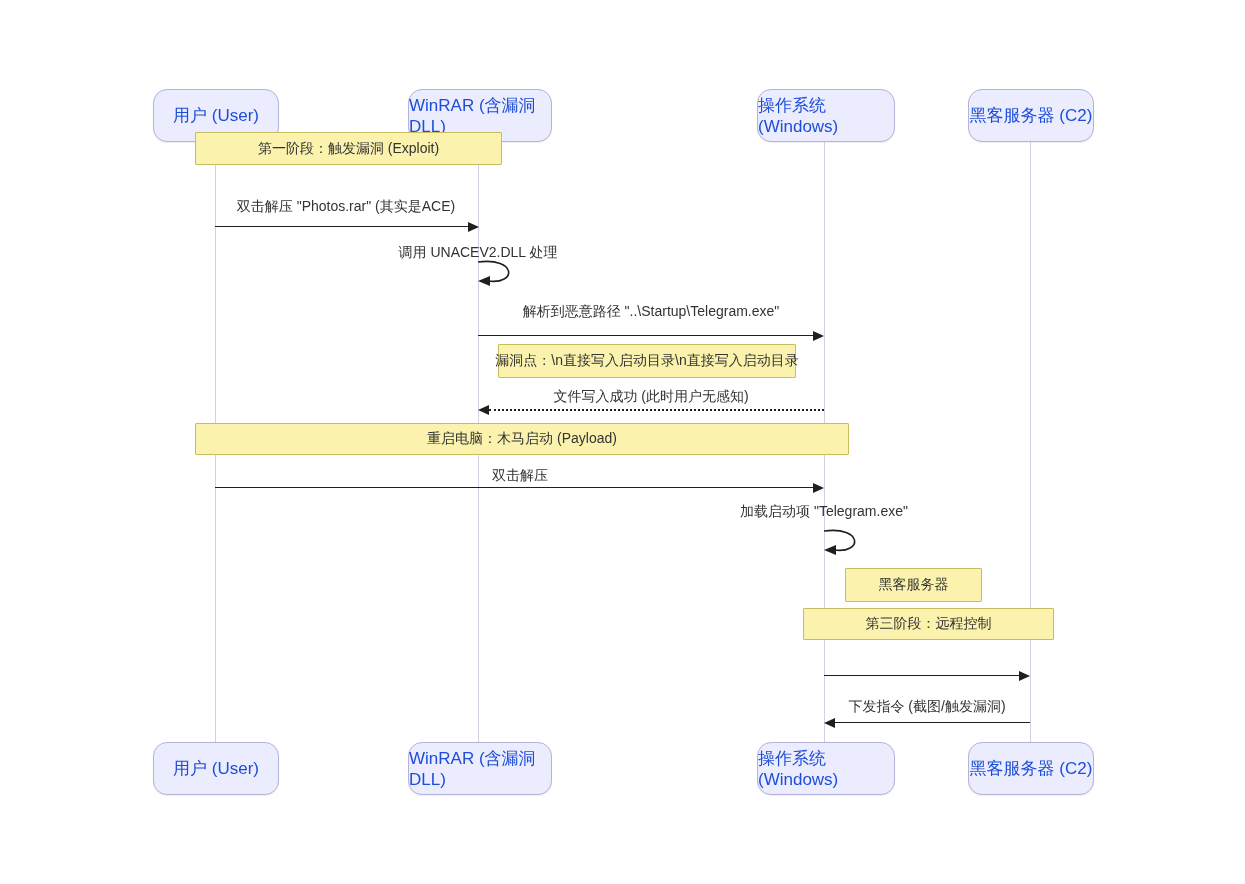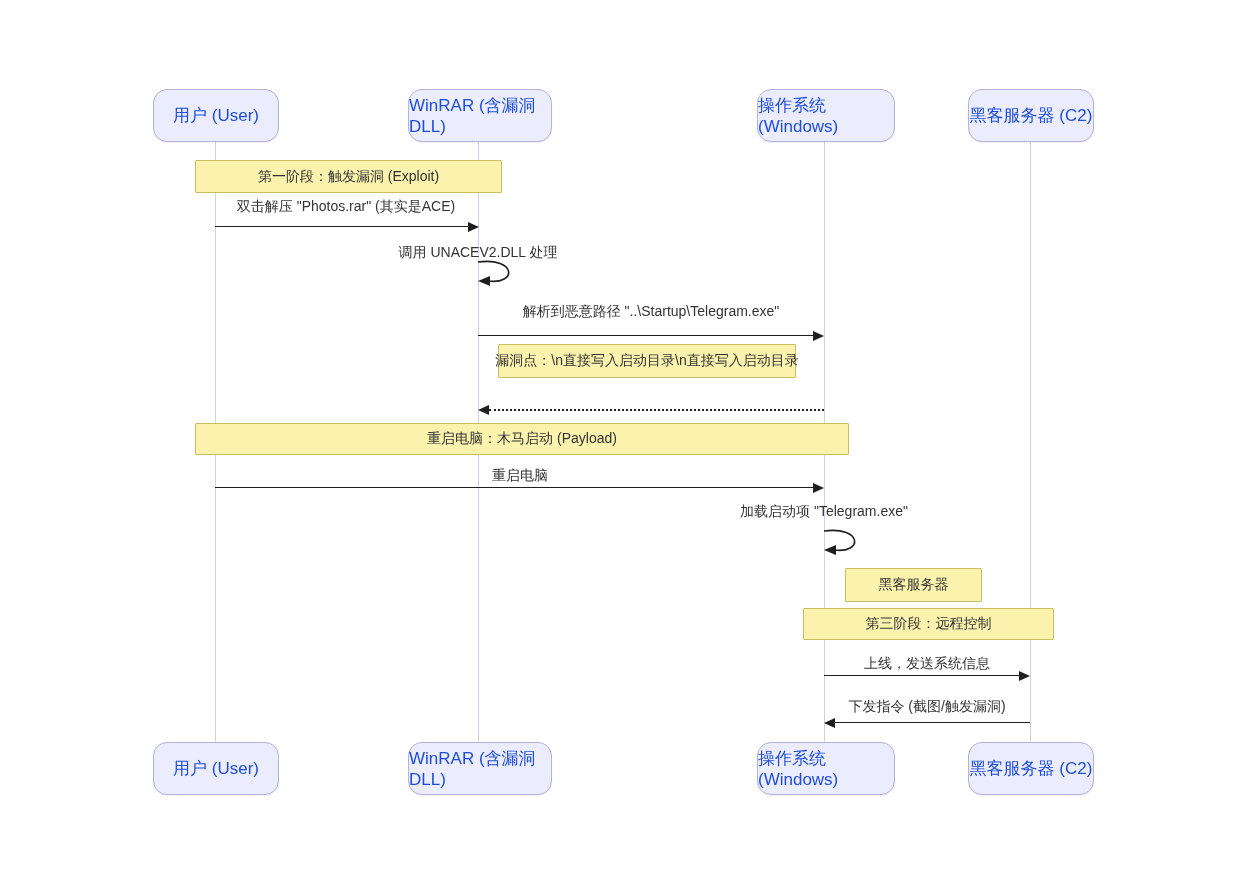--- a/index.html
+++ b/index.html
@@ -48,58 +48,58 @@
   <div class="lifeline" style="left:215px"></div>
   <div class="lifeline" style="left:478px"></div>
   <div class="lifeline" style="left:824px"></div>
   <div class="lifeline" style="left:1030px"></div>
 
   <div class="actor" style="left:153px;top:89px;width:124px">用户 (User)</div>
   <div class="actor" style="left:408px;top:89px;width:142px">WinRAR (含漏洞DLL)</div>
   <div class="actor" style="left:757px;top:89px;width:136px">操作系统 (Windows)</div>
   <div class="actor" style="left:968px;top:89px;width:124px">黑客服务器 (C2)</div>
 
-  <div class="banner" style="left:195px;top:160px;width:305px;height:31px">第一阶段：触发漏洞 (Exploit)</div>
+  <div class="banner" style="left:195px;top:132px;width:305px;height:31px">第一阶段：触发漏洞 (Exploit)</div>
 
   <div class="msg-label" style="left:146px;top:198px">双击解压 "Photos.rar" (其实是ACE)</div>
   <div class="msg-line" style="left:215px;top:226px;width:254px"></div>
   <div class="head-r" style="left:468px;top:222px"></div>
 
   <div class="msg-label" style="left:278px;top:244px">调用 UNACEV2.DLL 处理</div>
   <svg class="self-loop" style="left:477px;top:259px" width="46" height="30" viewBox="0 0 46 30">
     <path d="M 1 3 C 40 -2, 40 26, 11 22" stroke="#1f1f1f" stroke-width="1.6" fill="none"></path>
     <polygon points="13,17 1,22 13,27" fill="#1f1f1f"></polygon>
   </svg>
 
   <div class="msg-label" style="left:451px;top:303px">解析到恶意路径 "..\Startup\Telegram.exe"</div>
   <div class="msg-line" style="left:478px;top:335px;width:337px"></div>
   <div class="head-r" style="left:813px;top:331px"></div>
 
   <div class="note" style="left:498px;top:344px;width:296px;height:32px">漏洞点：\n直接写入启动目录\n直接写入启动目录</div>
 
+  <div class="msg-label" style="left:451px;top:388px">文件写入成功 (此时用户无感知)</div>
   <div class="msg-line dotted" style="left:489px;top:409px;width:335px"></div>
   <div class="head-l" style="left:478px;top:405px"></div>
 
   <div class="banner" style="left:195px;top:423px;width:652px;height:30px">重启电脑：木马启动 (Payload)</div>
 
-  <div class="msg-label" style="left:320px;top:467px">重启电脑</div>
+  <div class="msg-label" style="left:320px;top:467px">双击解压</div>
   <div class="msg-line" style="left:215px;top:487px;width:599px"></div>
   <div class="head-r" style="left:813px;top:483px"></div>
 
   <div class="msg-label" style="left:624px;top:503px">加载启动项 "Telegram.exe"</div>
   <svg class="self-loop" style="left:823px;top:528px" width="46" height="30" viewBox="0 0 46 30">
     <path d="M 1 3 C 40 -2, 40 26, 11 22" stroke="#1f1f1f" stroke-width="1.6" fill="none"></path>
     <polygon points="13,17 1,22 13,27" fill="#1f1f1f"></polygon>
   </svg>
 
   <div class="note" style="left:845px;top:568px;width:135px;height:32px">黑客服务器</div>
 
   <div class="banner" style="left:803px;top:608px;width:249px;height:30px">第三阶段：远程控制</div>
 
-  <div class="msg-label" style="left:727px;top:655px">上线，发送系统信息</div>
   <div class="msg-line" style="left:824px;top:675px;width:196px"></div>
   <div class="head-r" style="left:1019px;top:671px"></div>
 
   <div class="msg-label" style="left:727px;top:698px">下发指令 (截图/触发漏洞)</div>
   <div class="msg-line" style="left:835px;top:722px;width:195px"></div>
   <div class="head-l" style="left:824px;top:718px"></div>
 
   <div class="actor" style="left:153px;top:742px;width:124px">用户 (User)</div>
   <div class="actor" style="left:408px;top:742px;width:142px">WinRAR (含漏洞DLL)</div>
   <div class="actor" style="left:757px;top:742px;width:136px">操作系统 (Windows)</div>

